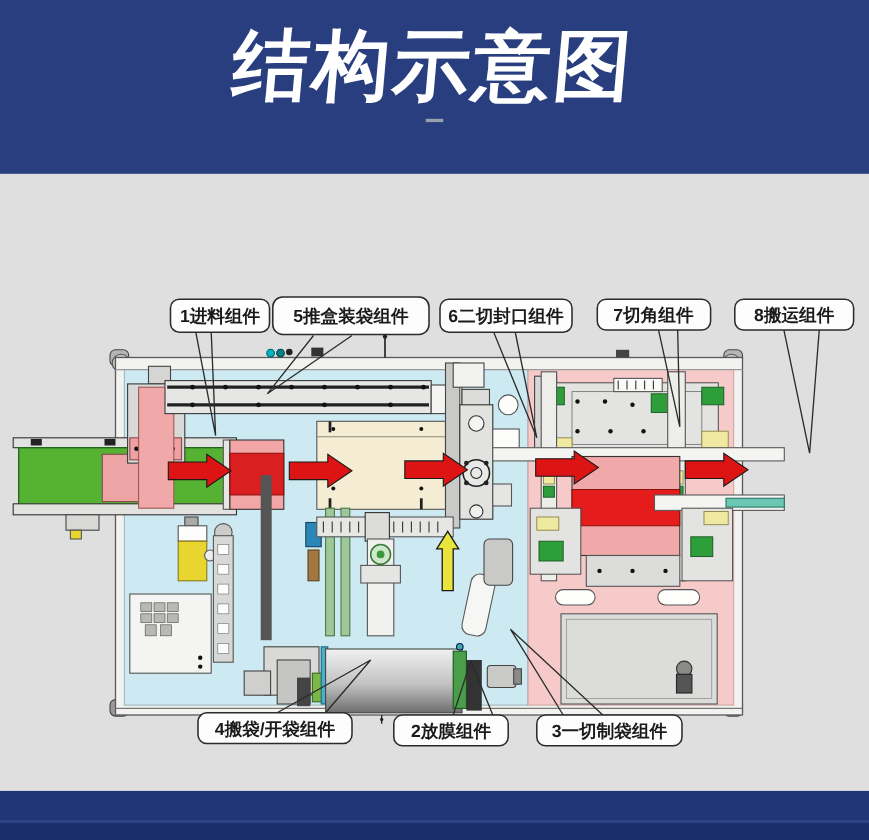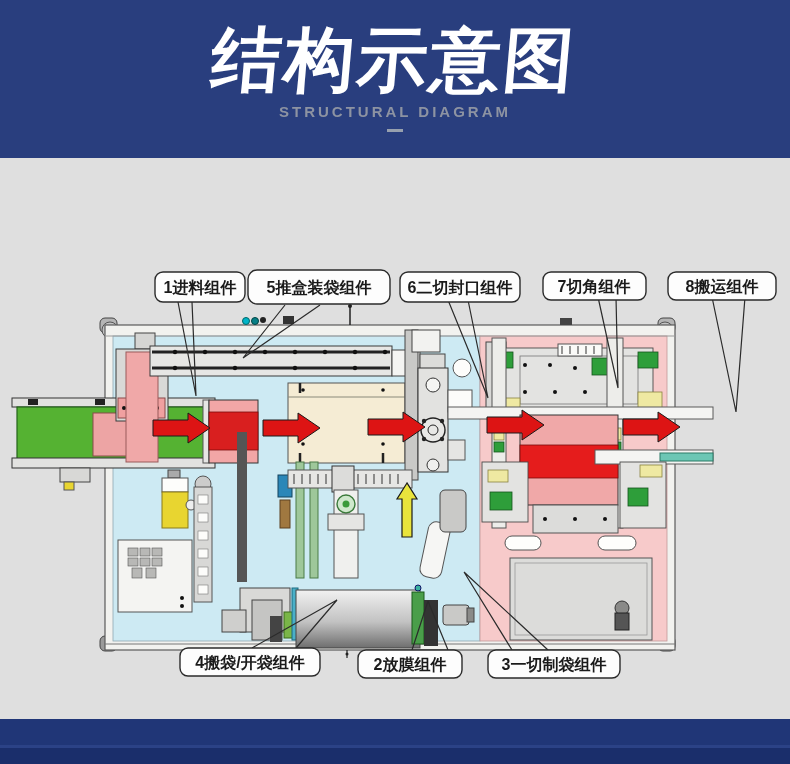--- a/index.html
+++ b/index.html
@@ -44,21 +44,20 @@
   .frame{fill:#f2f2ef;stroke:#5a5a5a;stroke-width:1.2;}
   .metal{fill:#e3e3e1;stroke:#4a4a4a;stroke-width:0.9;}
   .green-part{fill:#2e9e3a;stroke:#15541d;stroke-width:0.8;}
   .yellow-part{fill:#efe9a2;stroke:#8a8340;stroke-width:0.8;}
 </style>
 </head>
 <body>
 
 <div class="header">
   <h1 class="title">结构示意图</h1>
-  <div class="subtitle">STRUCTURAL DIAGRAM</div>
   <div class="title-dash"></div>
 </div>
 
 <div class="footer"></div>
 
 <svg class="diagram" width="790" height="764" viewBox="0 0 790 764">
   <defs>
     <linearGradient id="rollGrad" x1="0" y1="0" x2="0" y2="1">
       <stop offset="0" stop-color="#f1f1f1"></stop>
       <stop offset="0.55" stop-color="#c2c2c2"></stop>

